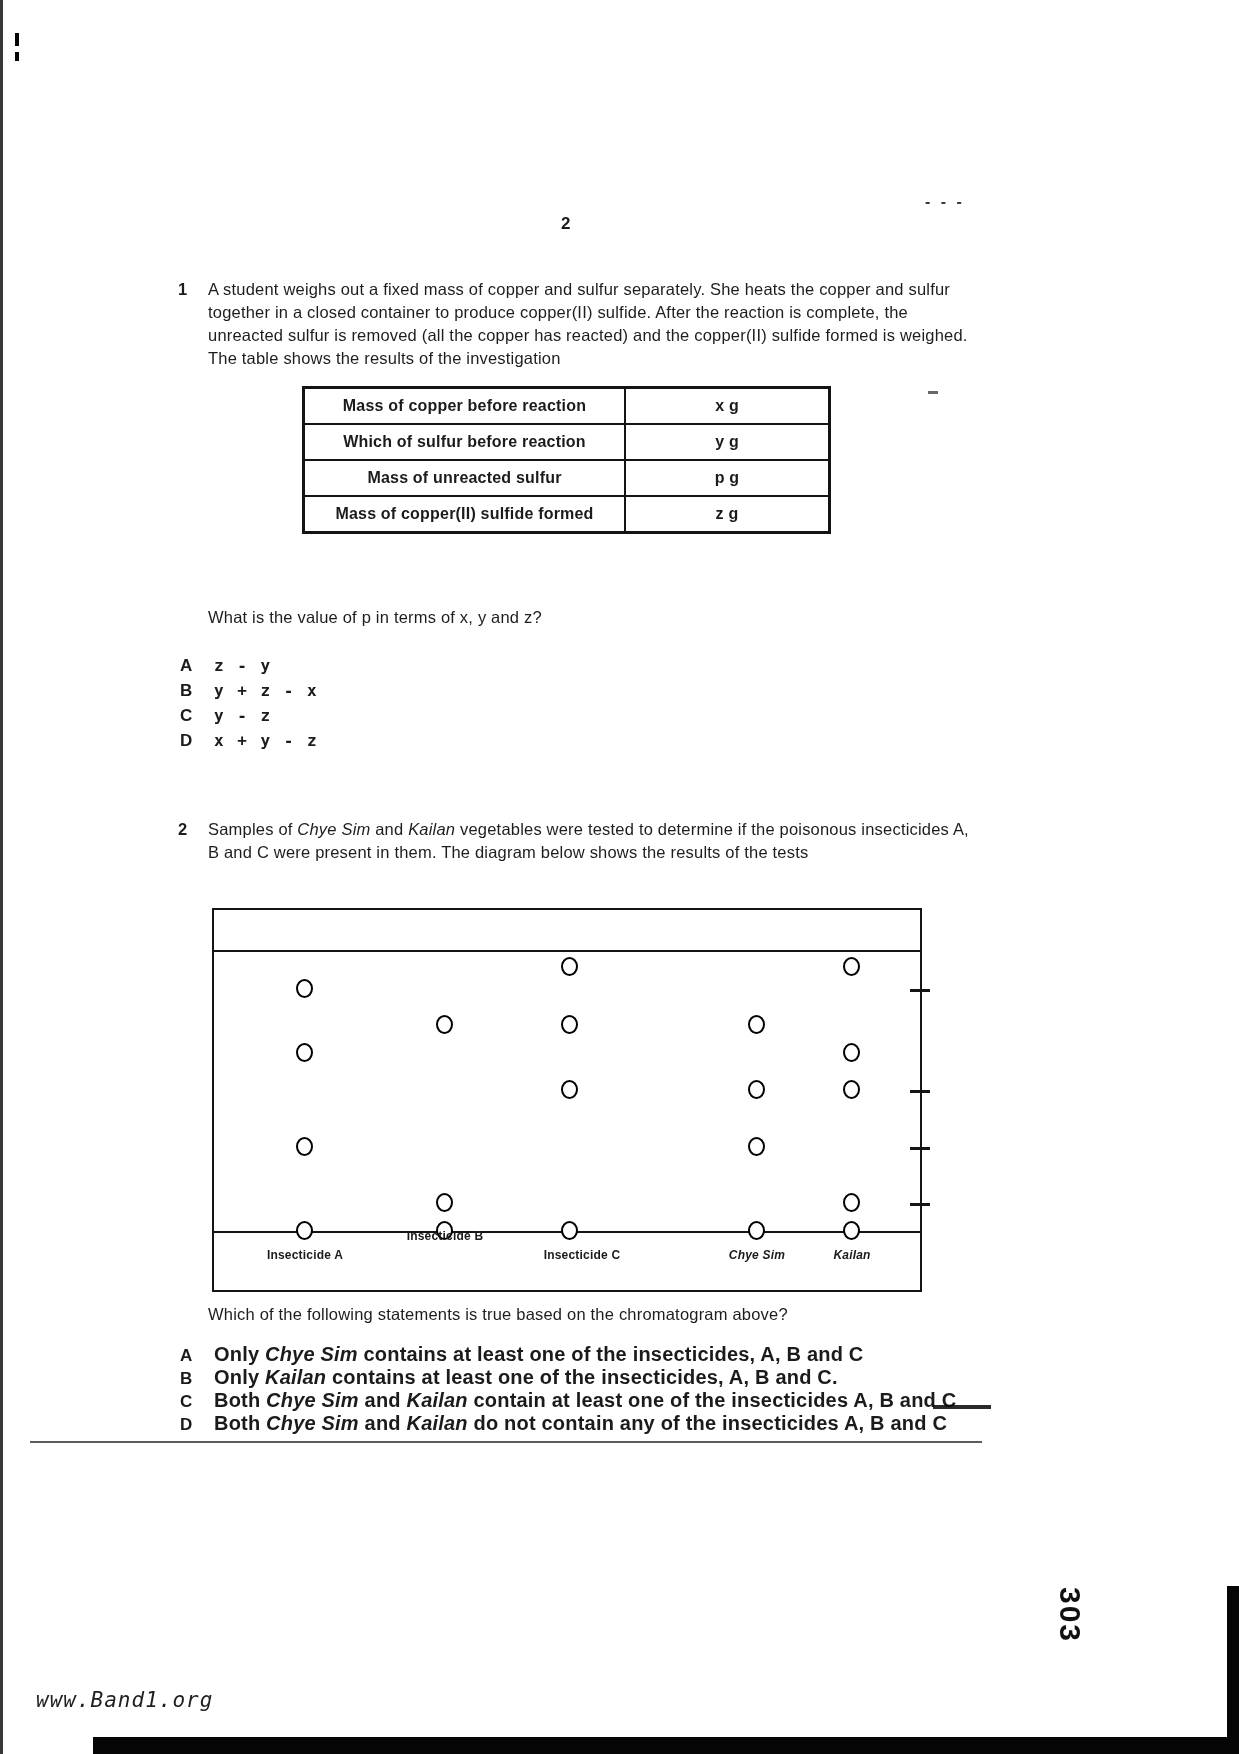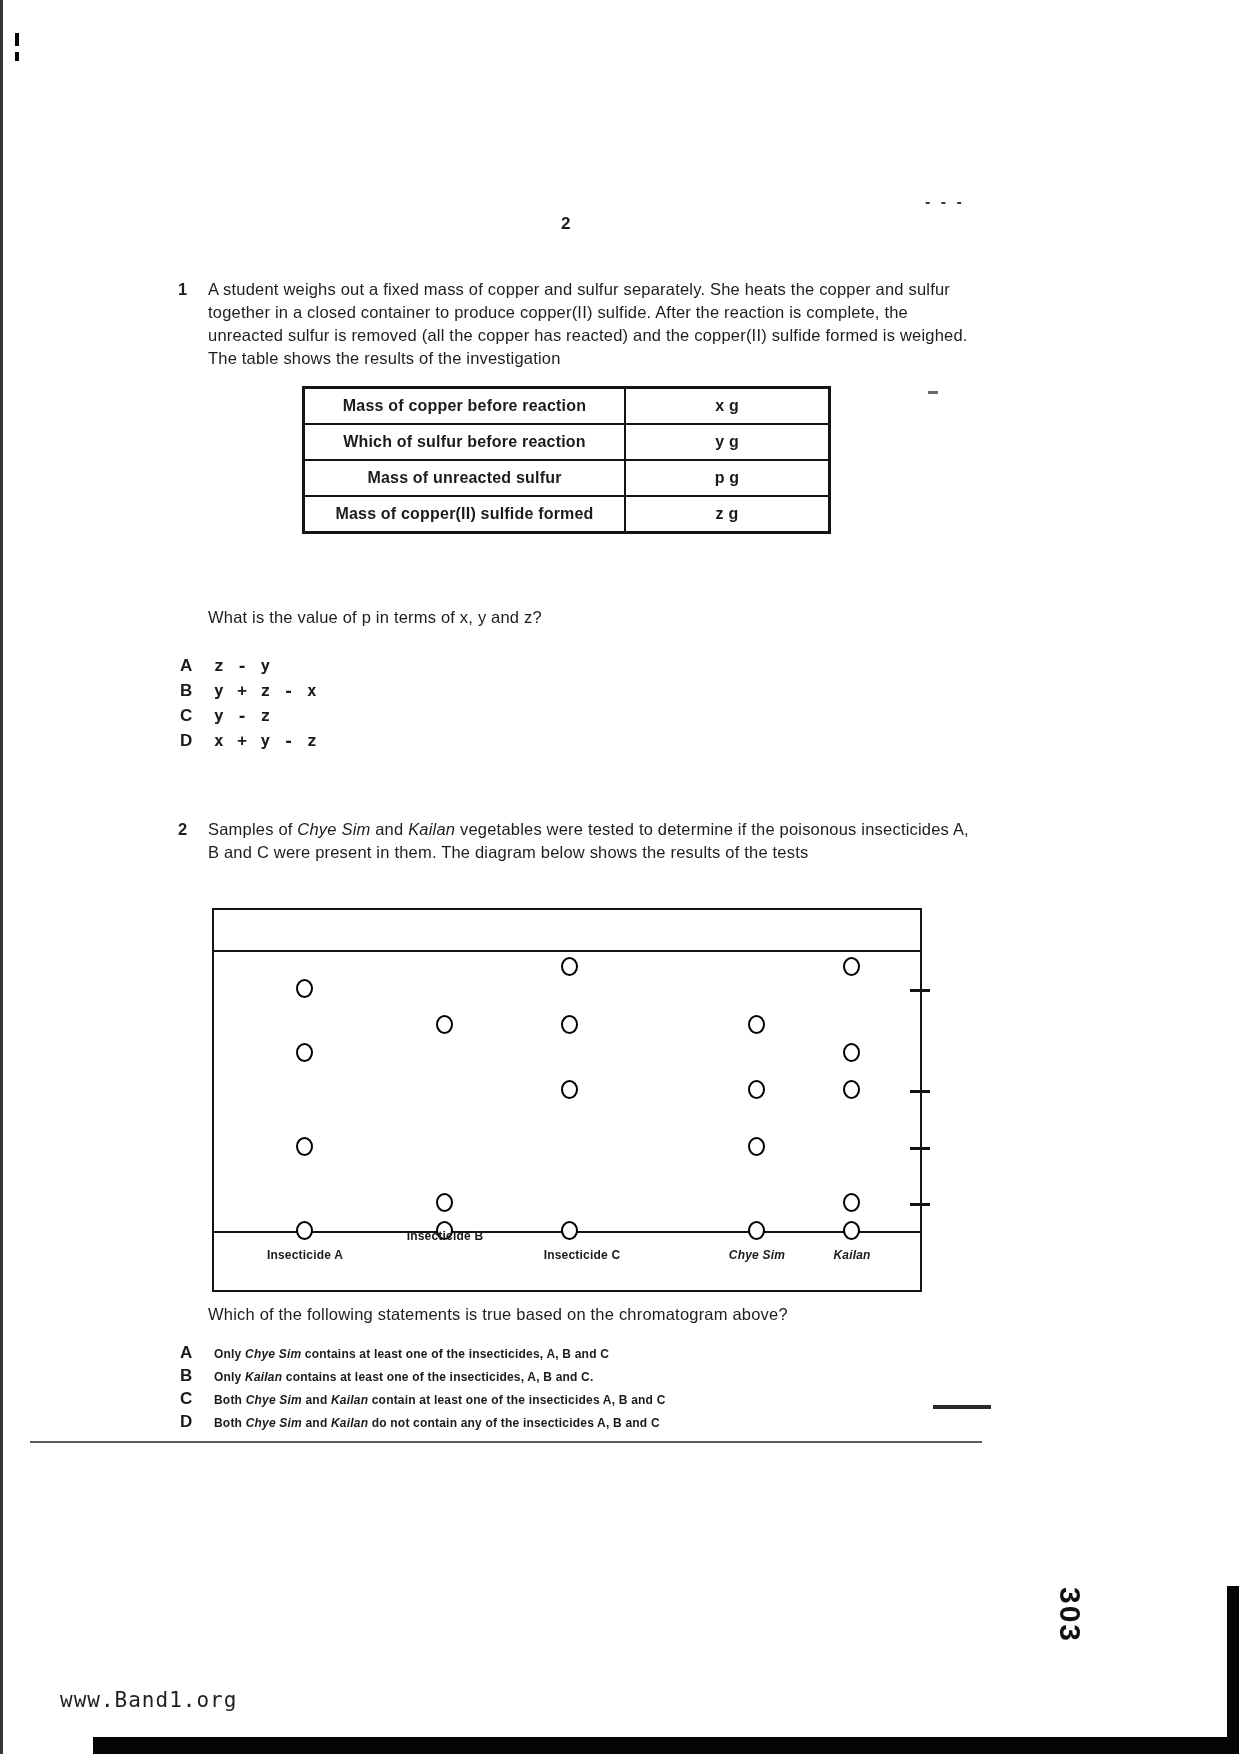--- a/index.html
+++ b/index.html
@@ -19,21 +19,21 @@
   .rtable td{
     border:2px solid #141414;height:34px;text-align:center;vertical-align:middle;
     font-size:16px;font-weight:bold;letter-spacing:.2px;padding:0 6px;
   }
   .rtable td.c1{width:307px;}
   .rtable td.c2{width:190px;}
   
   .opt{display:flex;align-items:baseline;}
   .opt .letter{width:34px;flex:0 0 34px;font-weight:bold;font-size:17px;}
   .formula{font-family:"DejaVu Sans Mono",monospace;font-weight:bold;font-size:16px;letter-spacing:2px;}
-  .opttext{font-size:12px;font-weight:bold;letter-spacing:.2px;}
+  .opttext{font-size:20px;font-weight:bold;letter-spacing:.2px;}
   
   .chrom{border:2.5px solid #141414;background:#fff;}
   .chrom .hline{position:absolute;left:0;width:100%;height:2px;background:#141414;}
   .chrom .spot{
     position:absolute;width:13px;height:15px;border:2.5px solid #000;
     border-radius:50%;background:#fff;box-sizing:content-box;
   }
   .chrom .lane-label{
     position:absolute;transform:translateX(-50%);white-space:nowrap;
     font-size:12px;font-weight:bold;letter-spacing:.2px;
@@ -162,19 +162,19 @@
     <span class="opttext"><span>Both </span><i>Chye Sim</i><span> and </span><i>Kailan</i><span> contain at least one of the insecticides A, B and C</span></span>
   </div>
   <div class="abs opt" style="left:180px;top:1412px;width:880px;">
     <span class="letter">D</span>
     <span class="opttext"><span>Both </span><i>Chye Sim</i><span> and </span><i>Kailan</i><span> do not contain any of the insecticides A, B and C</span></span>
   </div>
 
   <div class="abs bar" style="left:933px;top:1405px;width:58px;height:4px;opacity:.85;"></div>
   <div class="abs bar" style="left:30px;top:1441px;width:952px;height:2px;opacity:.65;"></div>
 
-  <div class="abs footer-url" style="left:60px;top:1688px;">www.Band1.org</div>
+  <div class="abs footer-url" style="left:36px;top:1688px;font-style:italic;">www.Band1.org</div>
   <div class="abs side-num" style="left:1035px;top:1598px;width:70px;text-align:center;">303</div>
 
   <div class="abs bar" style="left:1227px;top:1586px;width:12px;height:168px;"></div>
   <div class="abs bar" style="left:93px;top:1737px;width:1146px;height:17px;"></div>
 
 </div>
 
 </body></html>

